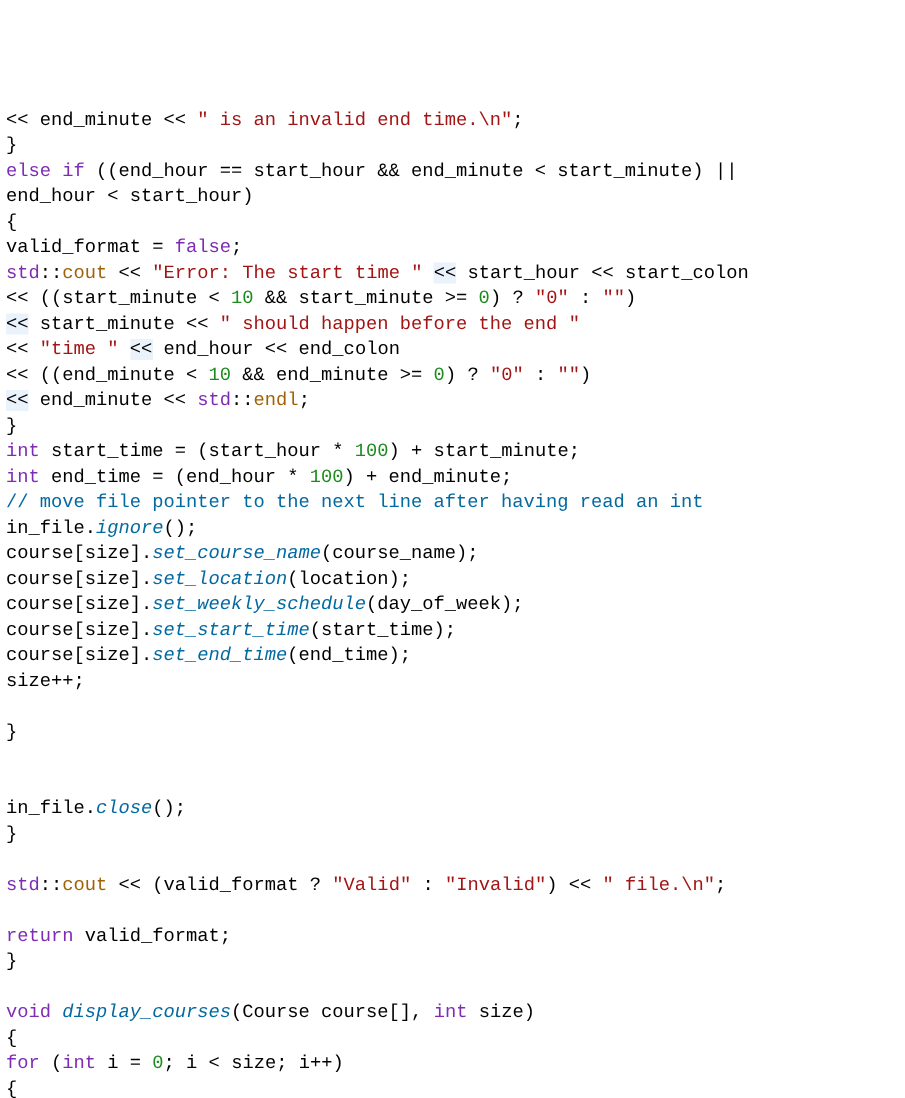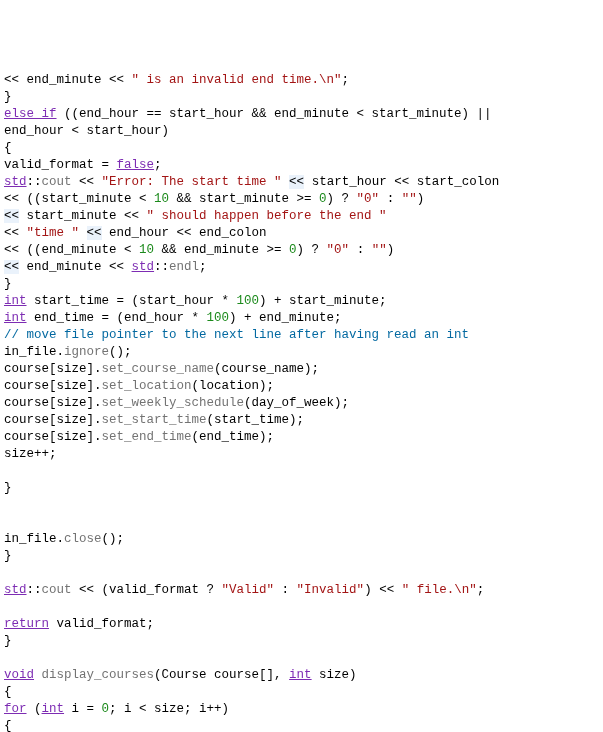--- a/index.html
+++ b/index.html
@@ -7,25 +7,25 @@
     padding: 4px;
     font-family: "Menlo", "Consolas", "Courier New", monospace;
     font-size: 12.5px;
     line-height: 17px;
     color: #000;
     background: #fff;
     white-space: pre;
   }
   .line { display: block; } 
   
-  .kwp  { color: #7d2cb3; text-decoration: underline; } 
+  .kwp  { color: #7d2cb3; } 
   .str  { color: #a31515; } 
   .num  { color: #1c8a1c; } 
-  .fn   { color: #737373; } 
-  .ns   { color: #737373; }
+  .fn   { color: #0369a1; font-style: italic; } 
+  .ns   { color: #a16207; }
   .hl   { background: #eaf2fb; }
   .cmt  { color: #0369a1; }
 </style>
 </head>
 <body>
 
 
 
 <div id="code-root"><span class="line"><span>&lt;&lt; end_minute &lt;&lt; </span><span class="str">" is an invalid end time.\n"</span><span>;</span></span><span class="line"><span>}</span></span><span class="line"><span class="kwp">else if</span><span> ((end_hour == start_hour &amp;&amp; end_minute &lt; start_minute) || </span></span><span class="line"><span>end_hour &lt; start_hour)</span></span><span class="line"><span>{</span></span><span class="line"><span>valid_format = </span><span class="kwp">false</span><span>;</span></span><span class="line"><span class="kwp">std</span><span>::</span><span class="ns">cout</span><span> &lt;&lt; </span><span class="str">"Error: The start time "</span><span> </span><span class="hl">&lt;&lt;</span><span> start_hour &lt;&lt; start_colon</span></span><span class="line"><span>&lt;&lt; ((start_minute &lt; </span><span class="num">10</span><span> &amp;&amp; start_minute &gt;= </span><span class="num">0</span><span>) ? </span><span class="str">"0"</span><span> : </span><span class="str">""</span><span>)</span></span><span class="line"><span class="hl">&lt;&lt;</span><span> start_minute &lt;&lt; </span><span class="str">" should happen before the end "</span></span><span class="line"><span>&lt;&lt; </span><span class="str">"time "</span><span> </span><span class="hl">&lt;&lt;</span><span> end_hour &lt;&lt; end_colon</span></span><span class="line"><span>&lt;&lt; ((end_minute &lt; </span><span class="num">10</span><span> &amp;&amp; end_minute &gt;= </span><span class="num">0</span><span>) ? </span><span class="str">"0"</span><span> : </span><span class="str">""</span><span>)</span></span><span class="line"><span class="hl">&lt;&lt;</span><span> end_minute &lt;&lt; </span><span class="kwp">std</span><span>::</span><span class="ns">endl</span><span>;</span></span><span class="line"><span>}</span></span><span class="line"><span class="kwp">int</span><span> start_time = (start_hour * </span><span class="num">100</span><span>) + start_minute;</span></span><span class="line"><span class="kwp">int</span><span> end_time = (end_hour * </span><span class="num">100</span><span>) + end_minute;</span></span><span class="line"><span class="cmt">// move file pointer to the next line after having read an int</span></span><span class="line"><span>in_file.</span><span class="fn">ignore</span><span>();</span></span><span class="line"><span>course[size].</span><span class="fn">set_course_name</span><span>(course_name);</span></span><span class="line"><span>course[size].</span><span class="fn">set_location</span><span>(location);</span></span><span class="line"><span>course[size].</span><span class="fn">set_weekly_schedule</span><span>(day_of_week);</span></span><span class="line"><span>course[size].</span><span class="fn">set_start_time</span><span>(start_time);</span></span><span class="line"><span>course[size].</span><span class="fn">set_end_time</span><span>(end_time);</span></span><span class="line"><span>size++;</span></span><span class="line">&nbsp;</span><span class="line"><span>}</span></span><span class="line">&nbsp;</span><span class="line">&nbsp;</span><span class="line"><span>in_file.</span><span class="fn">close</span><span>();</span></span><span class="line"><span>}</span></span><span class="line">&nbsp;</span><span class="line"><span class="kwp">std</span><span>::</span><span class="ns">cout</span><span> &lt;&lt; (valid_format ? </span><span class="str">"Valid"</span><span> : </span><span class="str">"Invalid"</span><span>) &lt;&lt; </span><span class="str">" file.\n"</span><span>;</span></span><span class="line">&nbsp;</span><span class="line"><span class="kwp">return</span><span> valid_format;</span></span><span class="line"><span>}</span></span><span class="line">&nbsp;</span><span class="line"><span class="kwp">void</span><span> </span><span class="fn">display_courses</span><span>(Course course[], </span><span class="kwp">int</span><span> size)</span></span><span class="line"><span>{</span></span><span class="line"><span class="kwp">for</span><span> (</span><span class="kwp">int</span><span> i = </span><span class="num">0</span><span>; i &lt; size; i++)</span></span><span class="line"><span>{</span></span></div>
 

